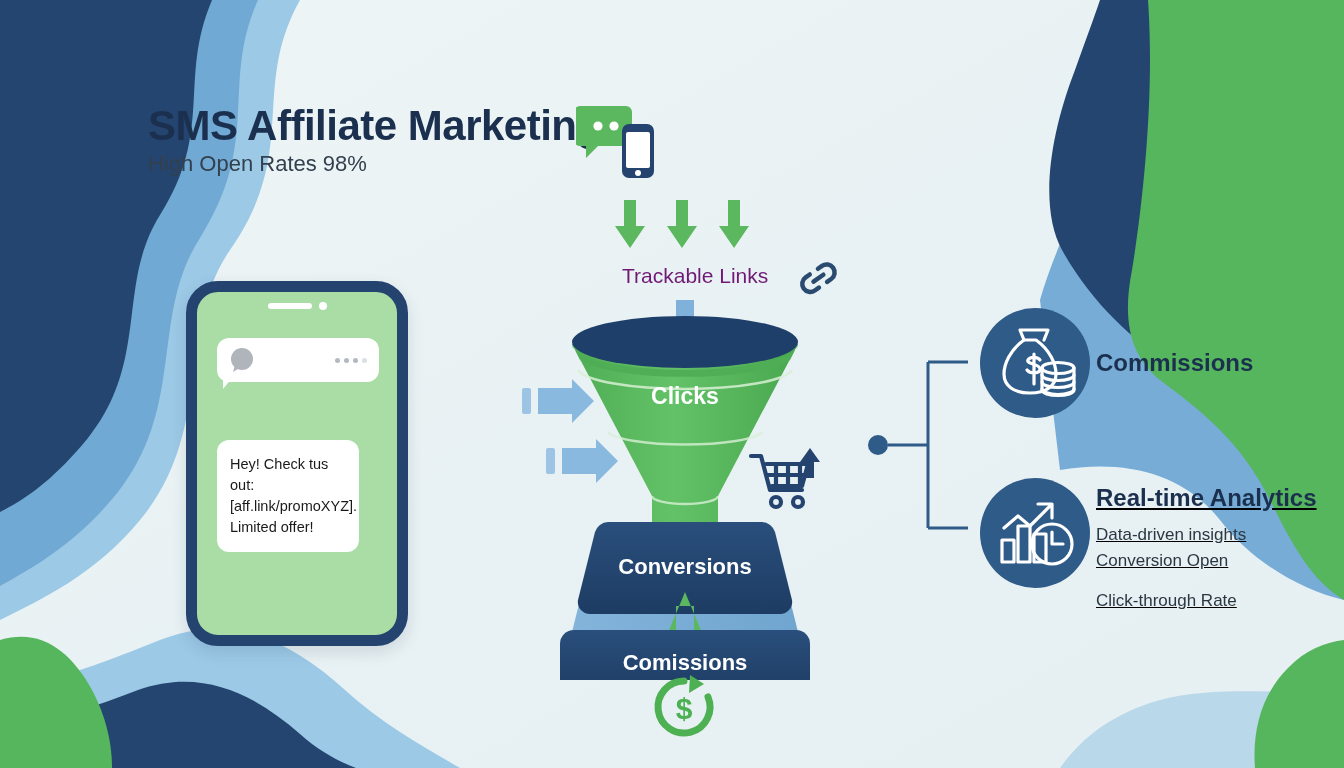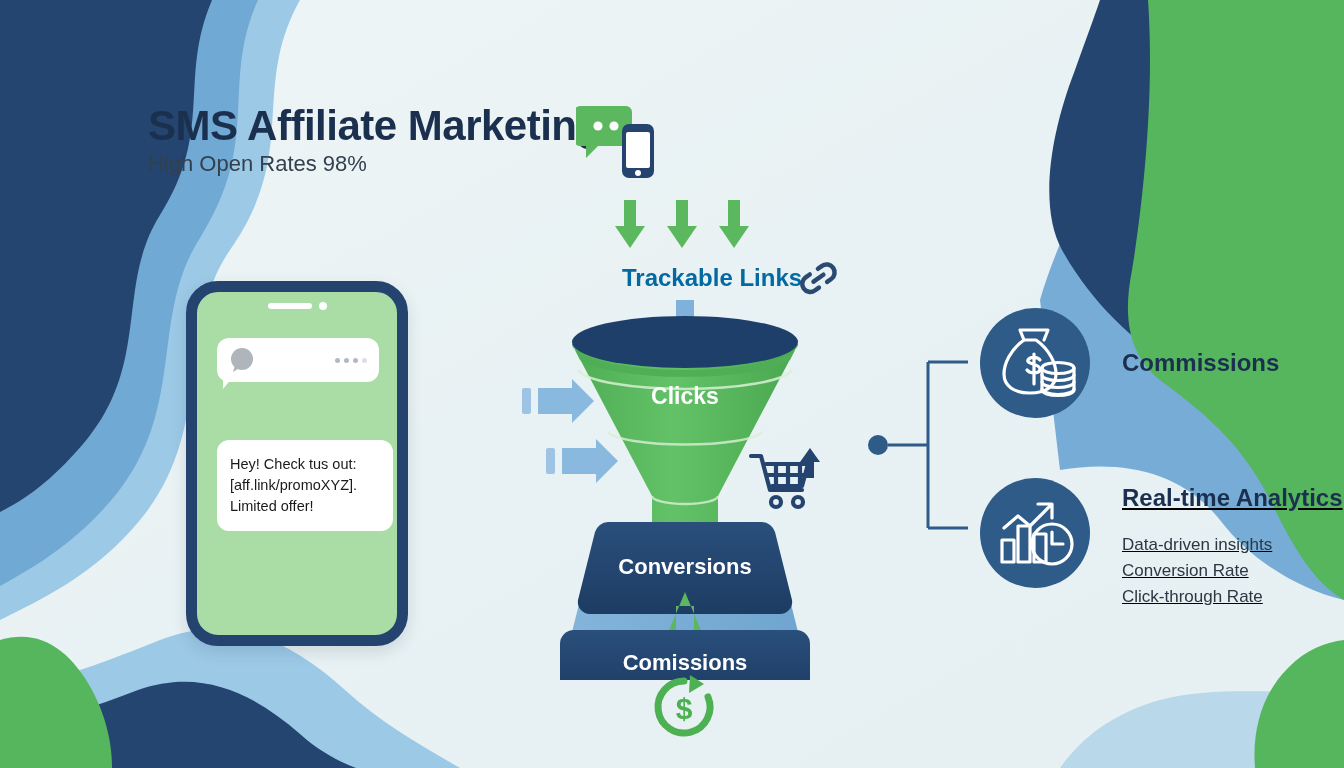--- a/index.html
+++ b/index.html
@@ -123,21 +123,21 @@
     height: 5px;
     border-radius: 50%;
     background: #b3b9c2;
     display: block;
   }
   #typing-dots span:last-child { opacity: 0.45; }
   #sms-message-bubble {
     position: absolute;
     left: 20px;
     top: 148px;
-    width: 176px;
+    width: 142px;
     background: #ffffff;
     border-radius: 12px;
     padding: 14px 13px;
     box-sizing: border-box;
     color: #1a1a1a;
     font-size: 14.5px;
     line-height: 1.45;
   }
 
   
@@ -145,23 +145,23 @@
     left: 612px;
     top: 200px;
     width: 140px;
     height: 50px;
     display: flex;
     gap: 16px;
   }
   #trackable-label {
     left: 622px;
     top: 264px;
-    font-size: 24px;
-    font-weight: bold;
-    color: #0369a1;
+    font-size: 21px;
+    font-weight: normal;
+    color: #701a75;
     white-space: nowrap;
   }
   #link-icon {
     left: 798px;
     top: 258px;
     width: 42px;
     height: 42px;
   }
 
   
@@ -188,21 +188,21 @@
   #connector {
     left: 866px;
     top: 340px;
     width: 120px;
     height: 220px;
   }
   .feature {
     position: absolute;
     display: flex;
     align-items: flex-start;
-    gap: 32px;
+    gap: 6px;
   }
   #feature-commissions { left: 980px; top: 308px; align-items: center; }
   #feature-analytics   { left: 980px; top: 478px; text-decoration: underline; }
   .feature-circle {
     width: 110px;
     height: 110px;
     border-radius: 50%;
     background: #2e5b88;
     flex: 0 0 110px;
     position: relative;
@@ -211,21 +211,21 @@
   .feature-body { padding-top: 6px; }
   .feature-title {
     font-size: 24px;
     font-weight: bold;
     color: #1b2f4e;
     white-space: nowrap;
     line-height: 1.2;
   }
   #feature-commissions .feature-body { padding-top: 0; }
   .feature-sub {
-    margin-top: 20px;
+    margin-top: 10px;
     font-size: 17px;
     color: #2b3742;
     line-height: 1.42;
     white-space: nowrap;
   }
 </style>
 </head>
 <body>
 
 <div id="canvas">
@@ -417,18 +417,18 @@
           <path d="M24,50 l14,-12 l12,10 l20,-20"></path>
           <path d="M58,26 h14 v14"></path>
           <circle cx="72" cy="66" r="20"></circle>
           <path d="M72,54 v12 h11"></path>
         </g>
       </svg>
     </div>
     <div class="feature-body">
       <div class="feature-title">Real-time Analytics</div>
       <div class="feature-sub">Data-driven insights</div>
-      <div class="feature-sub" style="margin-top:2px">Conversion Rate</div>
-      <div class="feature-sub" style="margin-top:2px">Click-through Rate</div>
+      <div class="feature-sub" style="margin-top:2px">Conversion Open</div>
+      <div class="feature-sub" style="margin-top:16px">Click-through Rate</div>
     </div>
   </div>
 
 </div>
 
 </body></html>

